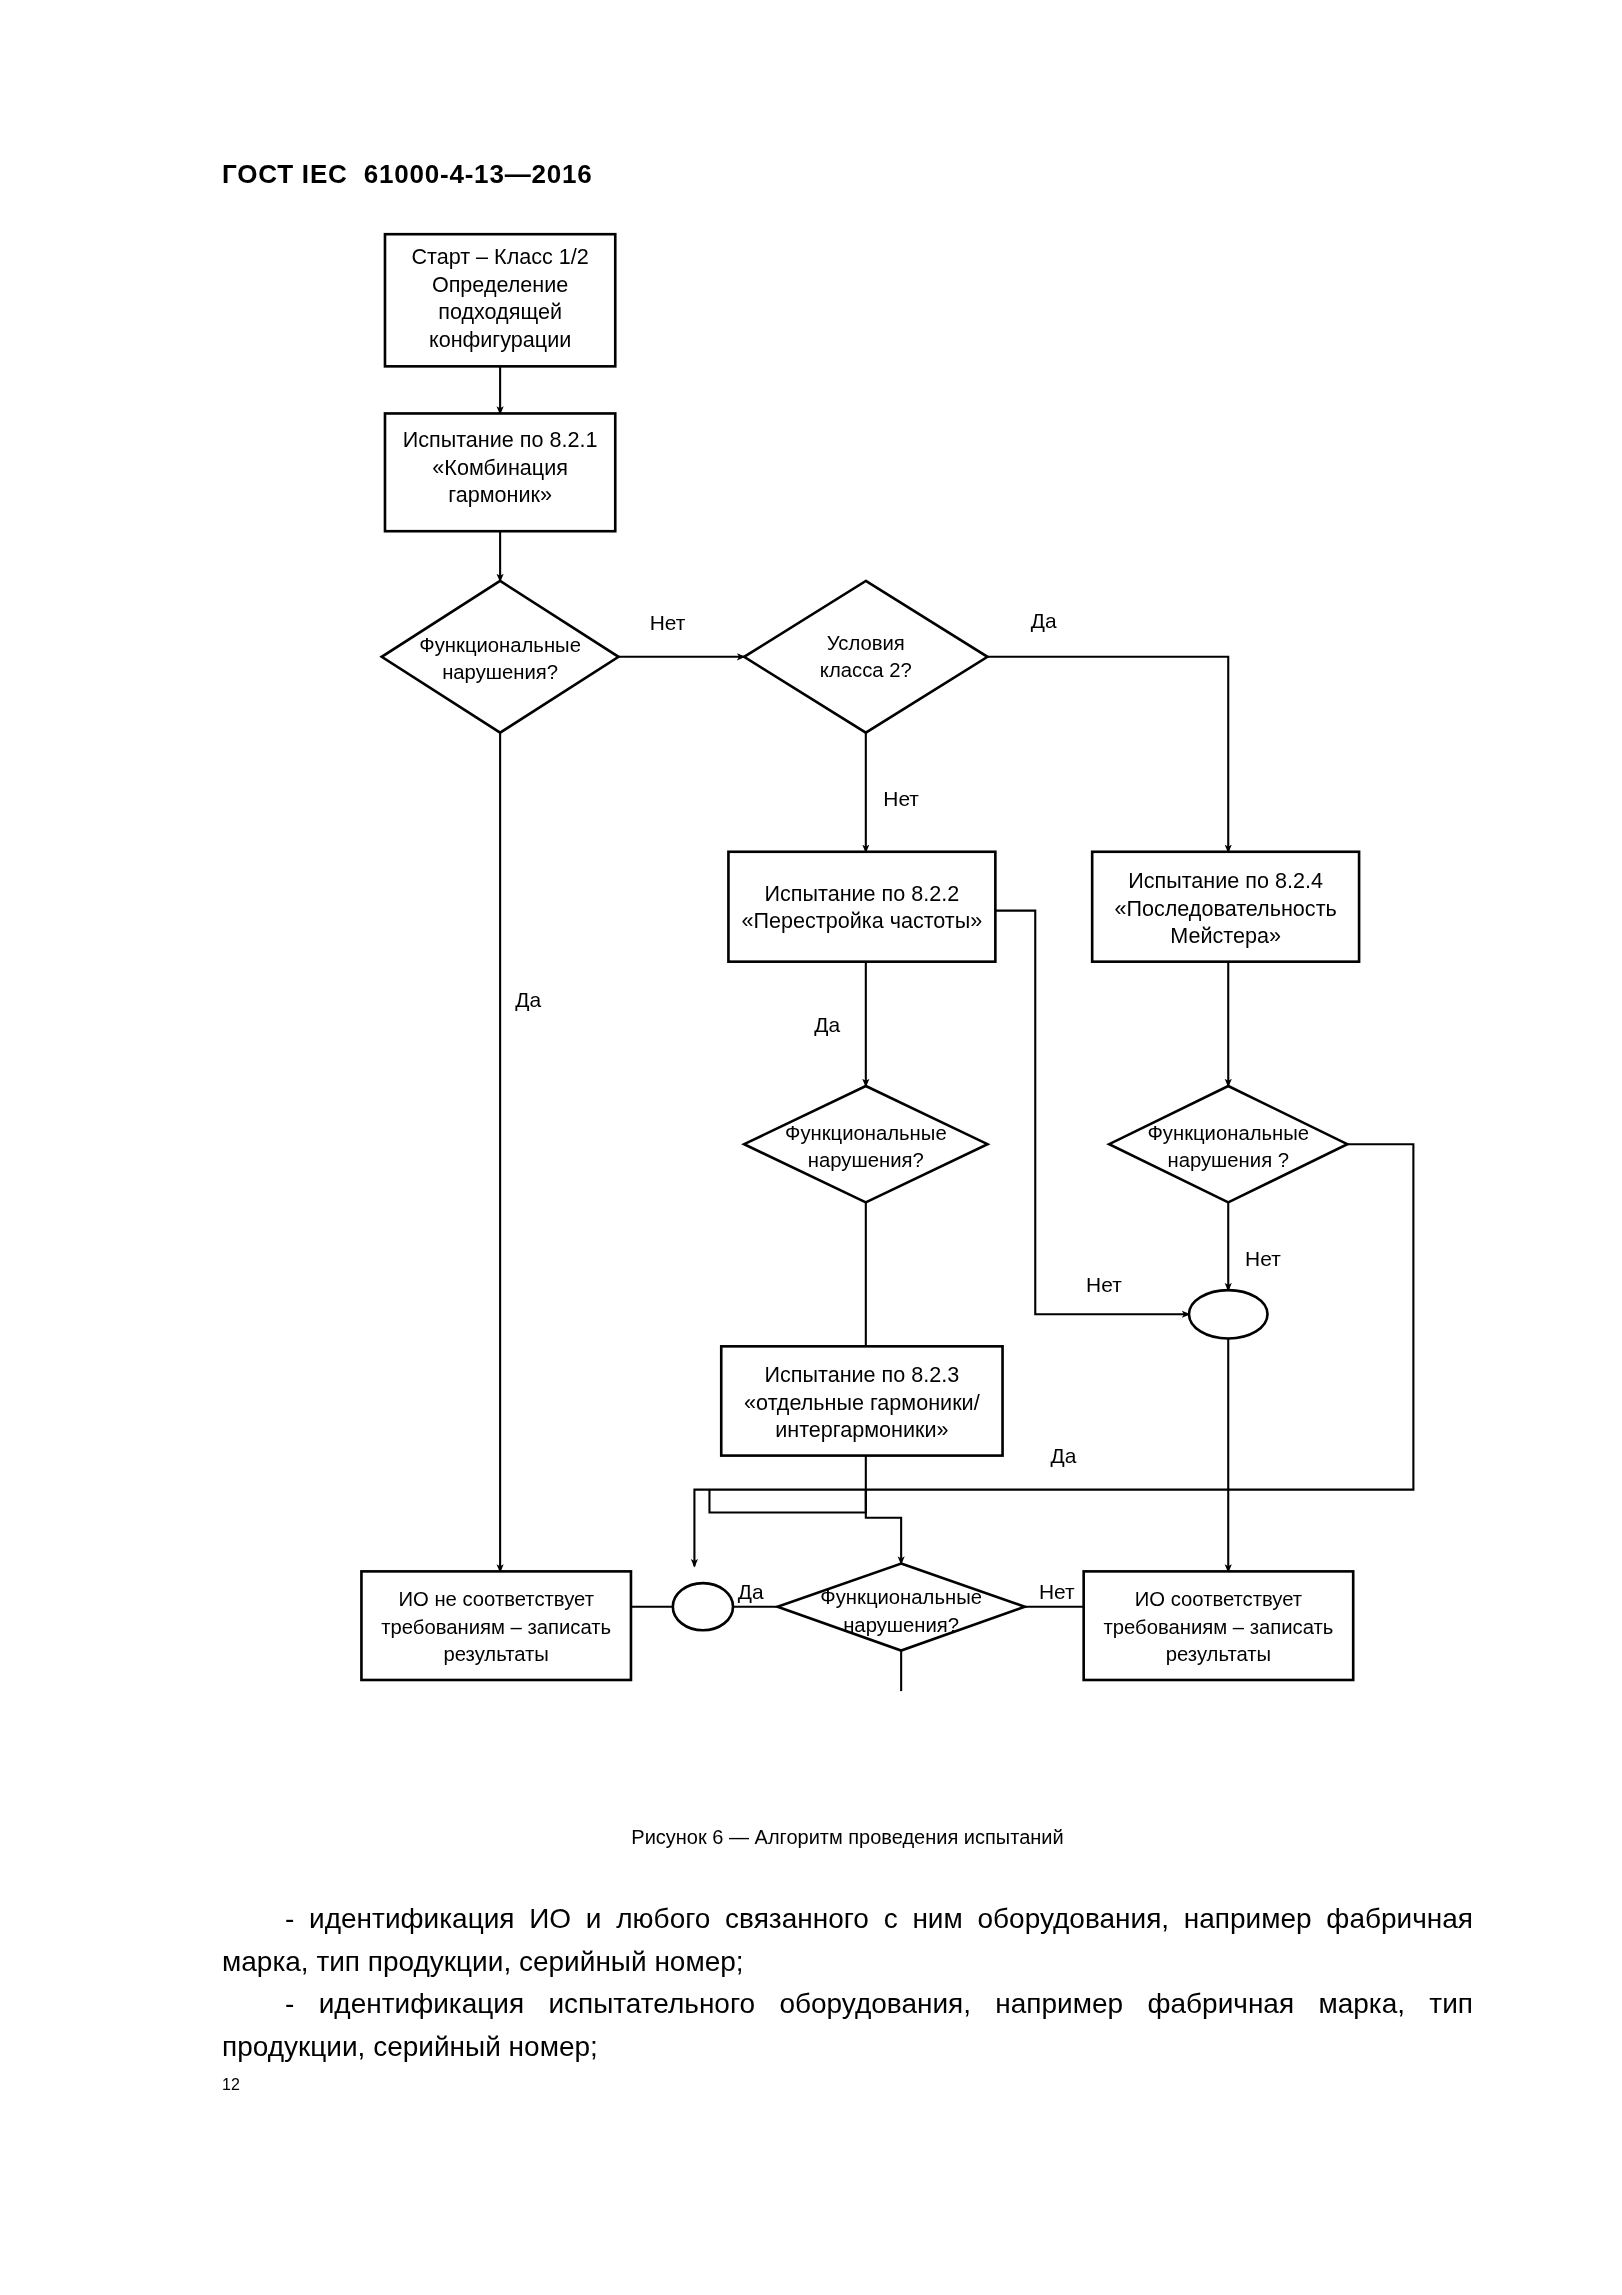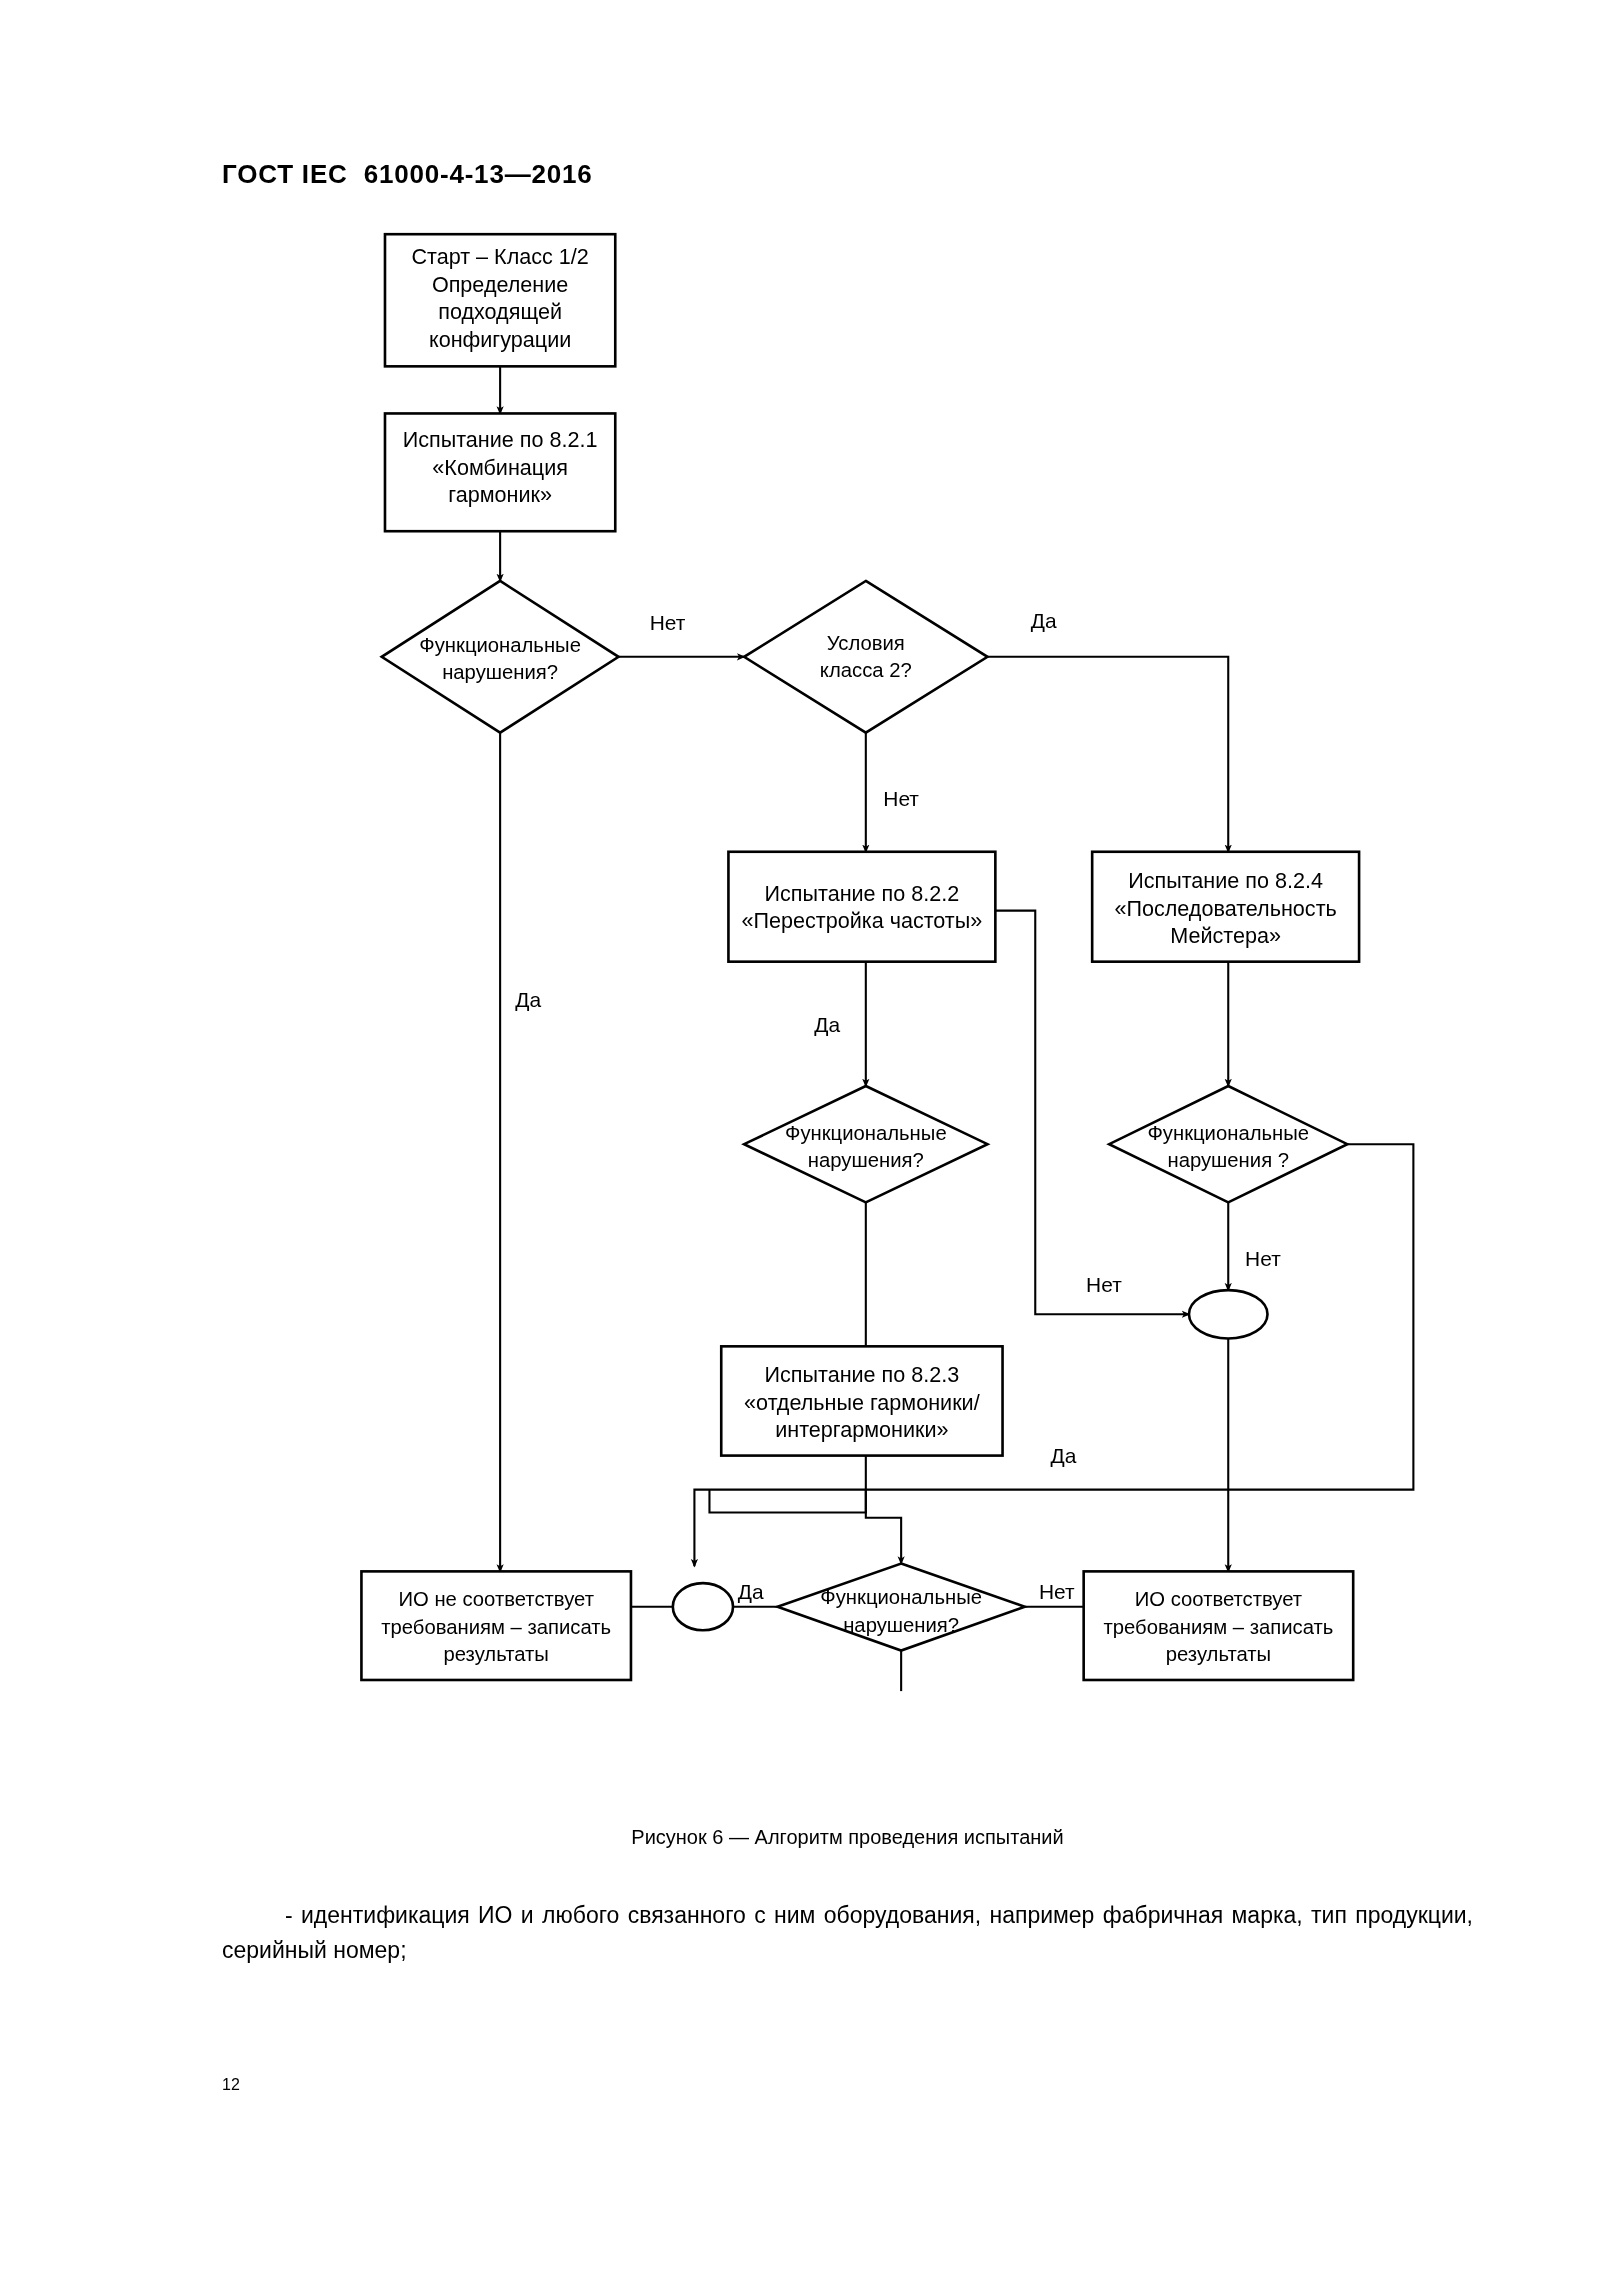--- a/index.html
+++ b/index.html
@@ -80,21 +80,21 @@
   }
   .cap-1a { top: 1752px; }
   .cap-1  { top: 1826px; }
 
   
   .body-block {
     position: absolute;
     left: 186px;
     top: 1898px;
     width: 1251px;
-    font-size: 23px;
+    font-size: 28px;
     line-height: 1.52;
   }
   .body-para {
     margin: 0 0 0 0;
     text-align: justify;
     text-indent: 63px;
     text-justify: inter-word;
   }
 
   
@@ -250,18 +250,19 @@
     <text class="edge-label" x="1570" y="2237">Да</text>
     <text class="edge-label" x="1092" y="2444">Да</text>
     <text class="edge-label" x="1560" y="2444">Нет</text>
   </svg>
 
 
   <div class="fig-caption cap-1">Рисунок 6 — Алгоритм проведения испытаний</div>
 
   <div class="body-block">
     <p class="body-para">- идентификация ИО и любого связанного с ним оборудования, например фабричная марка, тип продукции, серийный номер;</p>
+    <p class="body-para">- идентификация испытательного оборудования, например фабричная марка, тип продукции, серийный номер;</p>
   </div>
 
   <div class="page-number">12</div>
 
 </div>
 
 
 </body></html>

